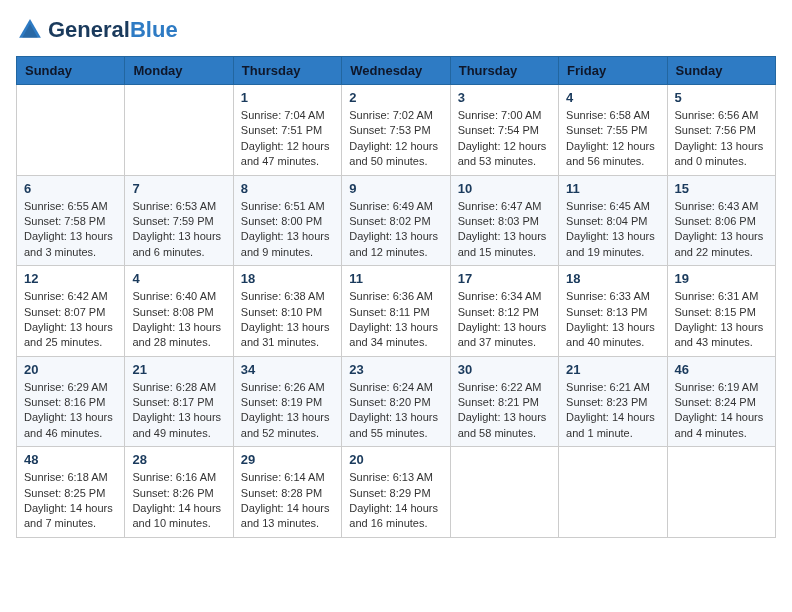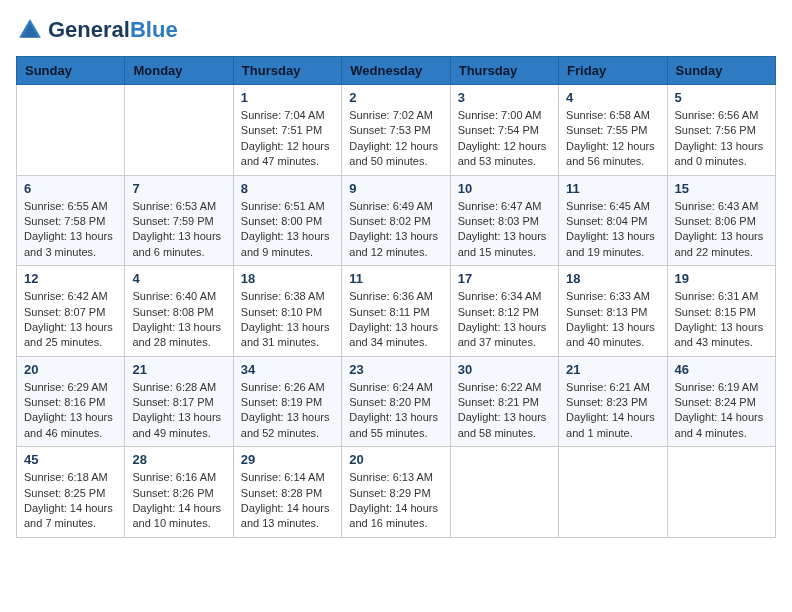--- a/index.html
+++ b/index.html
@@ -233,21 +233,21 @@
           <span class="day-num">21</span>
           <div class="day-info">Sunrise: 6:21 AM<br>Sunset: 8:23 PM<br>Daylight: 14 hours and 1 minute.</div>
         </td>
         <td>
           <span class="day-num">46</span>
           <div class="day-info">Sunrise: 6:19 AM<br>Sunset: 8:24 PM<br>Daylight: 14 hours and 4 minutes.</div>
         </td>
       </tr>
       <tr>
         <td>
-          <span class="day-num">45</span>
+          <span class="day-num">48</span>
           <div class="day-info">Sunrise: 6:18 AM<br>Sunset: 8:25 PM<br>Daylight: 14 hours and 7 minutes.</div>
         </td>
         <td>
           <span class="day-num">28</span>
           <div class="day-info">Sunrise: 6:16 AM<br>Sunset: 8:26 PM<br>Daylight: 14 hours and 10 minutes.</div>
         </td>
         <td>
           <span class="day-num">29</span>
           <div class="day-info">Sunrise: 6:14 AM<br>Sunset: 8:28 PM<br>Daylight: 14 hours and 13 minutes.</div>
         </td>

